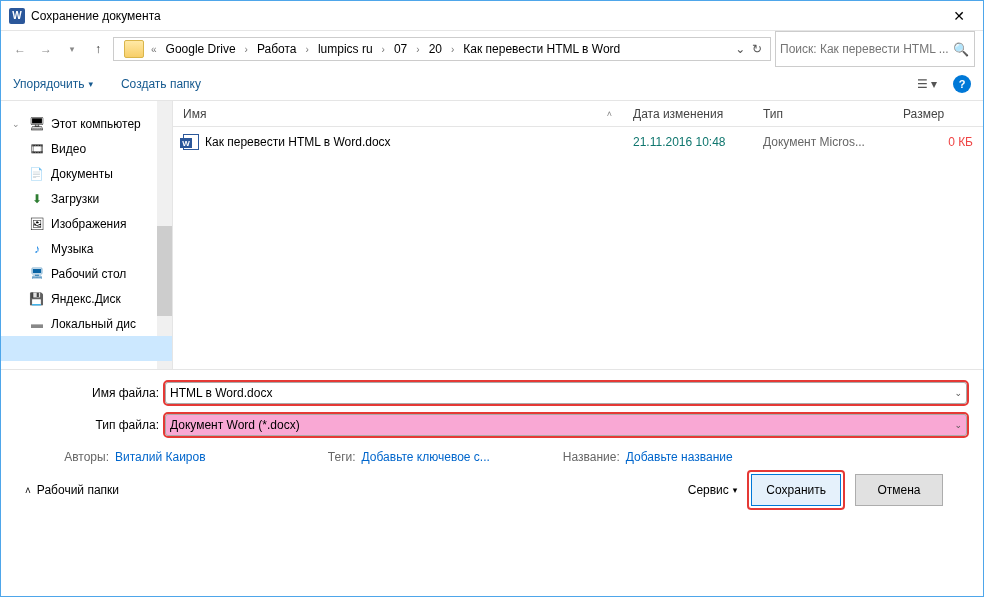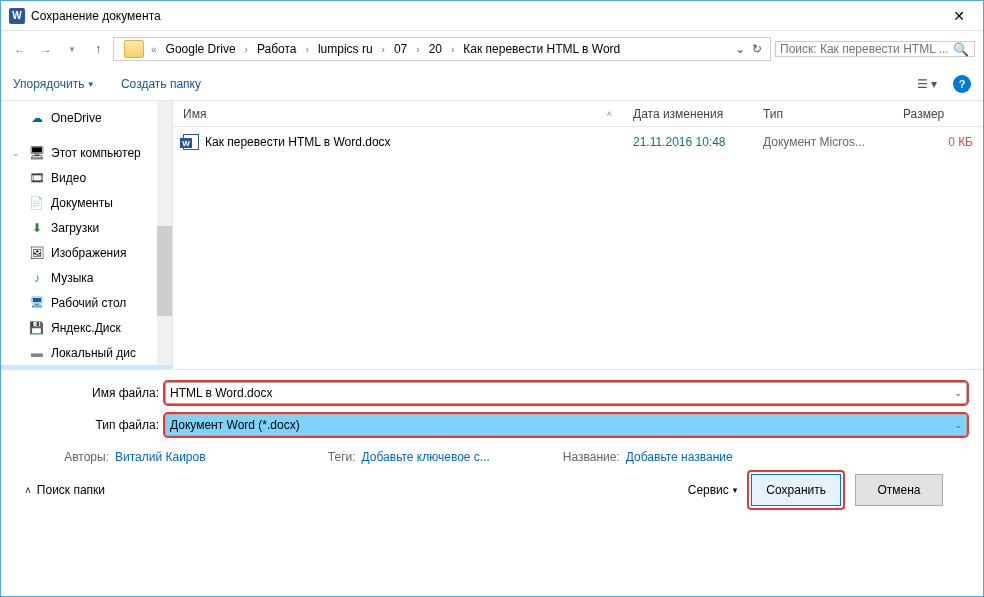--- a/index.html
+++ b/index.html
@@ -10,21 +10,21 @@
 .titlebar .close { width: 40px; height: 28px; display: flex; align-items: center; justify-content: center; font-size: 14px; cursor: default; }
 
 .navrow { height: 36px; display: flex; align-items: center; padding: 0 8px; gap: 4px; }
 .navbtn { width: 22px; height: 22px; display: flex; align-items: center; justify-content: center; color: #888; border-radius: 2px; }
 .navbtn.enabled { color: #333; }
 .folder-icon { width: 20px; height: 18px; background: linear-gradient(#ffe9a6,#f7ce68); border: 1px solid #d9b54a; border-radius: 2px; margin: 0 2px 0 6px; }
 .breadcrumb { flex: 1; height: 24px; border: 1px solid #ccc; display: flex; align-items: center; padding: 0 4px; gap: 2px; overflow: hidden; }
 .breadcrumb .sep { color: #777; font-size: 10px; padding: 0 3px; }
 .breadcrumb .seg { padding: 2px 4px; white-space: nowrap; }
 .bc-dd { margin-left: auto; color: #555; padding: 0 4px; }
-.searchbox { width: 200px; height: 16px; border: 1px solid #ccc; display: flex; align-items: center; padding: 0 4px; color: #888; gap: 4px; }
+.searchbox { width: 200px; height: 36px; border: 1px solid #ccc; display: flex; align-items: center; padding: 0 4px; color: #888; gap: 4px; }
 .searchbox input { border: none; outline: none; flex: 1; color: #888; }
 .searchbox .mag { color: #555; font-size: 13px; }
 
 .toolbar { height: 34px; display: flex; align-items: center; padding: 0 12px; border-bottom: 1px solid #e5e5e5; }
 .toolbar .lnk { color: #15598f; cursor: default; display: flex; align-items: center; gap: 4px; }
 .toolbar .sep2 { width: 28px; }
 .toolbar .right { margin-left: auto; display: flex; align-items: center; gap: 12px; }
 .viewbtn { width: 28px; height: 22px; border: 1px solid transparent; display: flex; align-items: center; justify-content: center; color: #555; }
 .helpbtn { width: 18px; height: 18px; border-radius: 50%; background: #0078d7; color: #fff; font-weight: bold; display: flex; align-items: center; justify-content: center; font-size: 11px; }
 
@@ -63,21 +63,21 @@
 .filerow .fsize { width: 90px; color: #ef4444; text-align: right; }
 .word-doc-icon { width: 16px; height: 16px; background:#fff; border:1px solid #2b579a; position:relative; }
 .word-doc-icon::after { content:"W"; position:absolute; left:-4px; top:3px; width:12px; height:10px; background:#2b579a; color:#fff; font-size:8px; font-weight:bold; display:flex; align-items:center; justify-content:center; }
 
 .bottom { border-top: 1px solid #e5e5e5; padding: 10px 16px 10px 0; }
 .formrow { display: flex; align-items: center; height: 26px; }
 .formrow label { width: 164px; text-align: right; padding-right: 6px; }
 .formrow .fld { flex: 1; height: 22px; border: 1px solid #aaa; padding: 0 4px; display: flex; align-items: center; background: #fff; }
 .formrow .fld input { border: none; outline: none; flex: 1; }
 .formrow .fld .dd { color: #555; font-size: 9px; padding-left: 4px; }
-.formrow .fld.gray { background: #7dd3fc; }
+.formrow .fld.gray { background: #f9a8d4; }
 .hlred { outline: 2px solid #e53935; outline-offset: 0; border-radius: 3px; }
 .metarow { display: flex; align-items: center; height: 26px; padding-left: 30px; gap: 6px; margin-top: 6px; }
 .metarow .mlabel { color: #666; width: 60px; text-align: right; margin-left: 18px; }
 .metarow .mval { color: #0066cc; }
 .thumbrow { display: flex; align-items: center; height: 30px; gap: 6px; margin-left: 146px; }
 .chk { width: 14px; height: 14px; border: 1px solid #888; }
 
 .footer { display: flex; align-items: center; height: 40px; padding: 0 24px; }
 .footer .hidefolders { display: flex; align-items: center; gap: 6px; }
 .footer .hidefolders .arr { font-size: 10px; }
@@ -134,24 +134,20 @@
     <div class="viewbtn">☰&nbsp;▾</div>
     <div class="helpbtn">?</div>
   </div>
 </div>
 
 <div class="mainarea">
   <div class="sidebar">
     <div class="scrolltrack"></div>
     <div class="scrollthumb"></div>
     <div id="side-items">
-        <div class="item" style="margin-top: 4px;">
-          <span class="ico ico-onedrive"></span>
-          <span>OneDrive</span>
-        </div>
         <div class="item" style="margin-top: 10px;">
           <span class="exp">⌄</span>
           <span class="ico ico-pc"></span>
           <span>Этот компьютер</span>
         </div>
         <div class="item">
           <span class="ico ico-video"></span>
           <span>Видео</span>
         </div>
         <div class="item">
@@ -230,21 +226,21 @@
     <span style="width:80px"></span>
     <span class="mlabel" style="width:40px">Теги:</span>
     <span class="mval">Добавьте ключевое с...</span>
     <span style="width:40px"></span>
     <span class="mlabel">Название:</span>
     <span class="mval">Добавьте название</span>
   </div>
   <div class="footer">
     <div class="hidefolders">
       <span class="arr">˄</span>
-      <span>Поиск папки</span>
+      <span>Рабочий папки</span>
     </div>
     <div class="right2">
       <div class="svc">
           <span>Сервис</span>
           <span style="font-size:9px">▾</span>
         </div>
       <span class="hlred2">
           <div class="btn def">Сохранить</div>
         </span>
       <div class="btn">Отмена</div>

